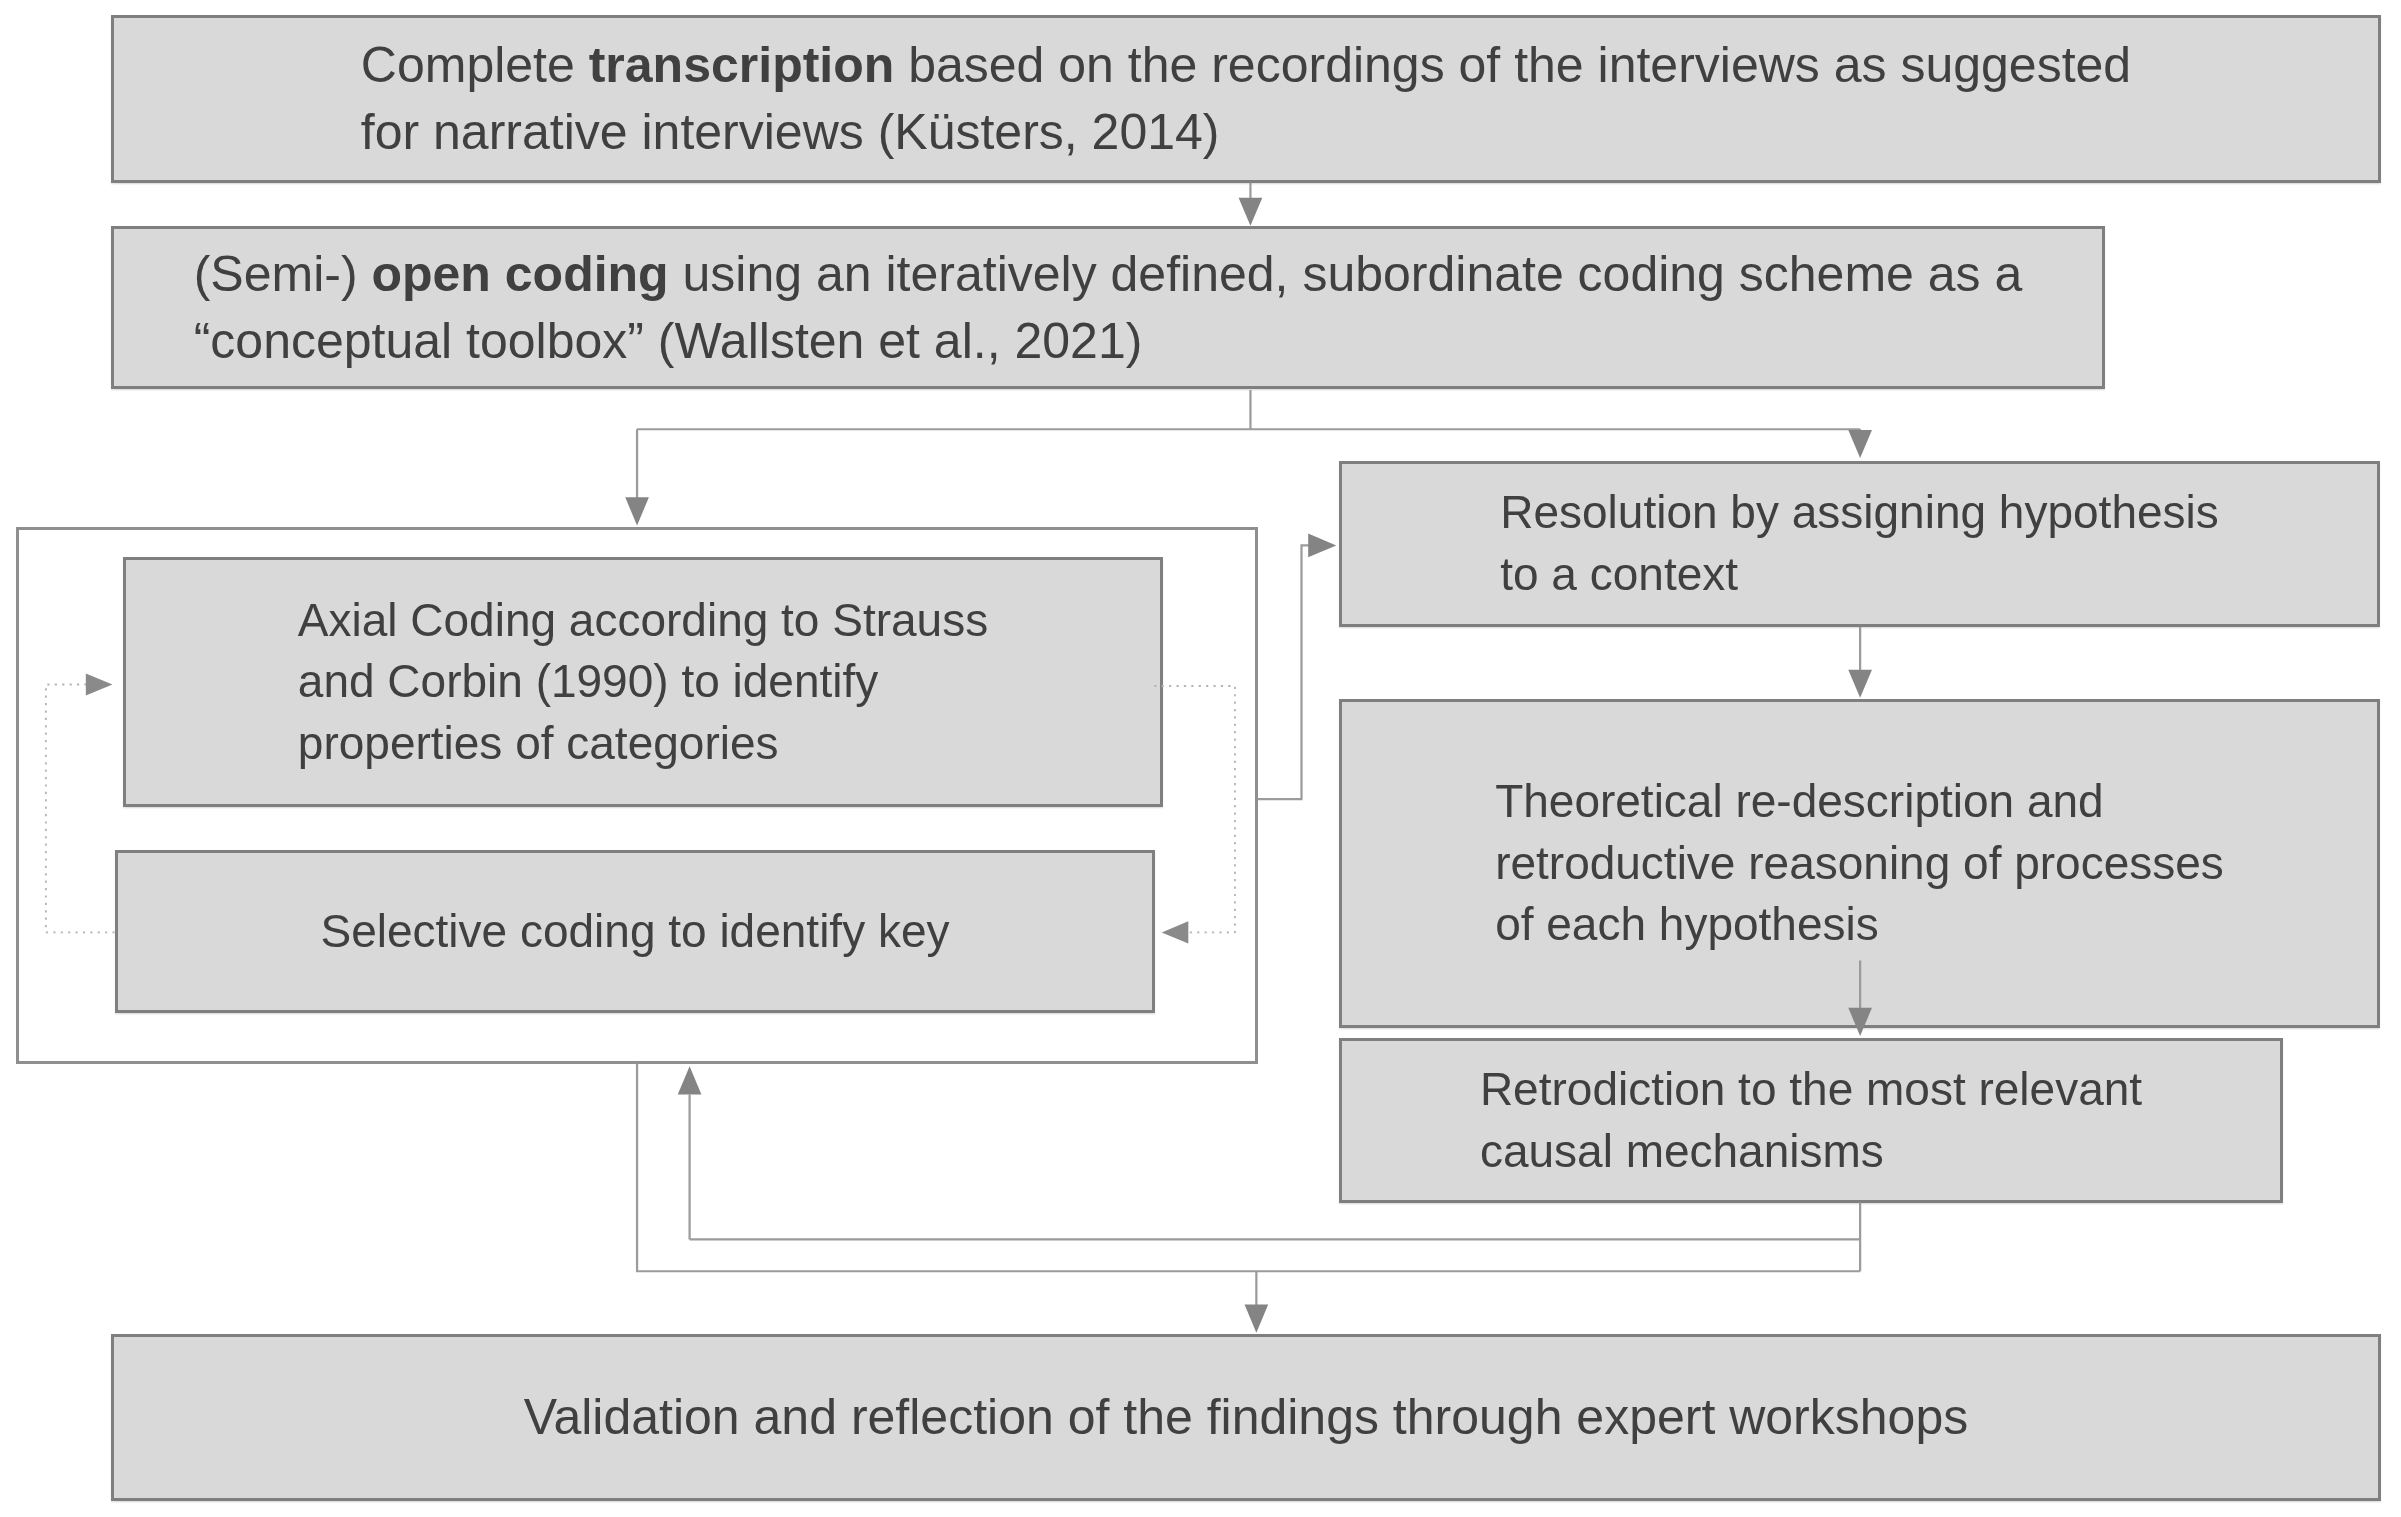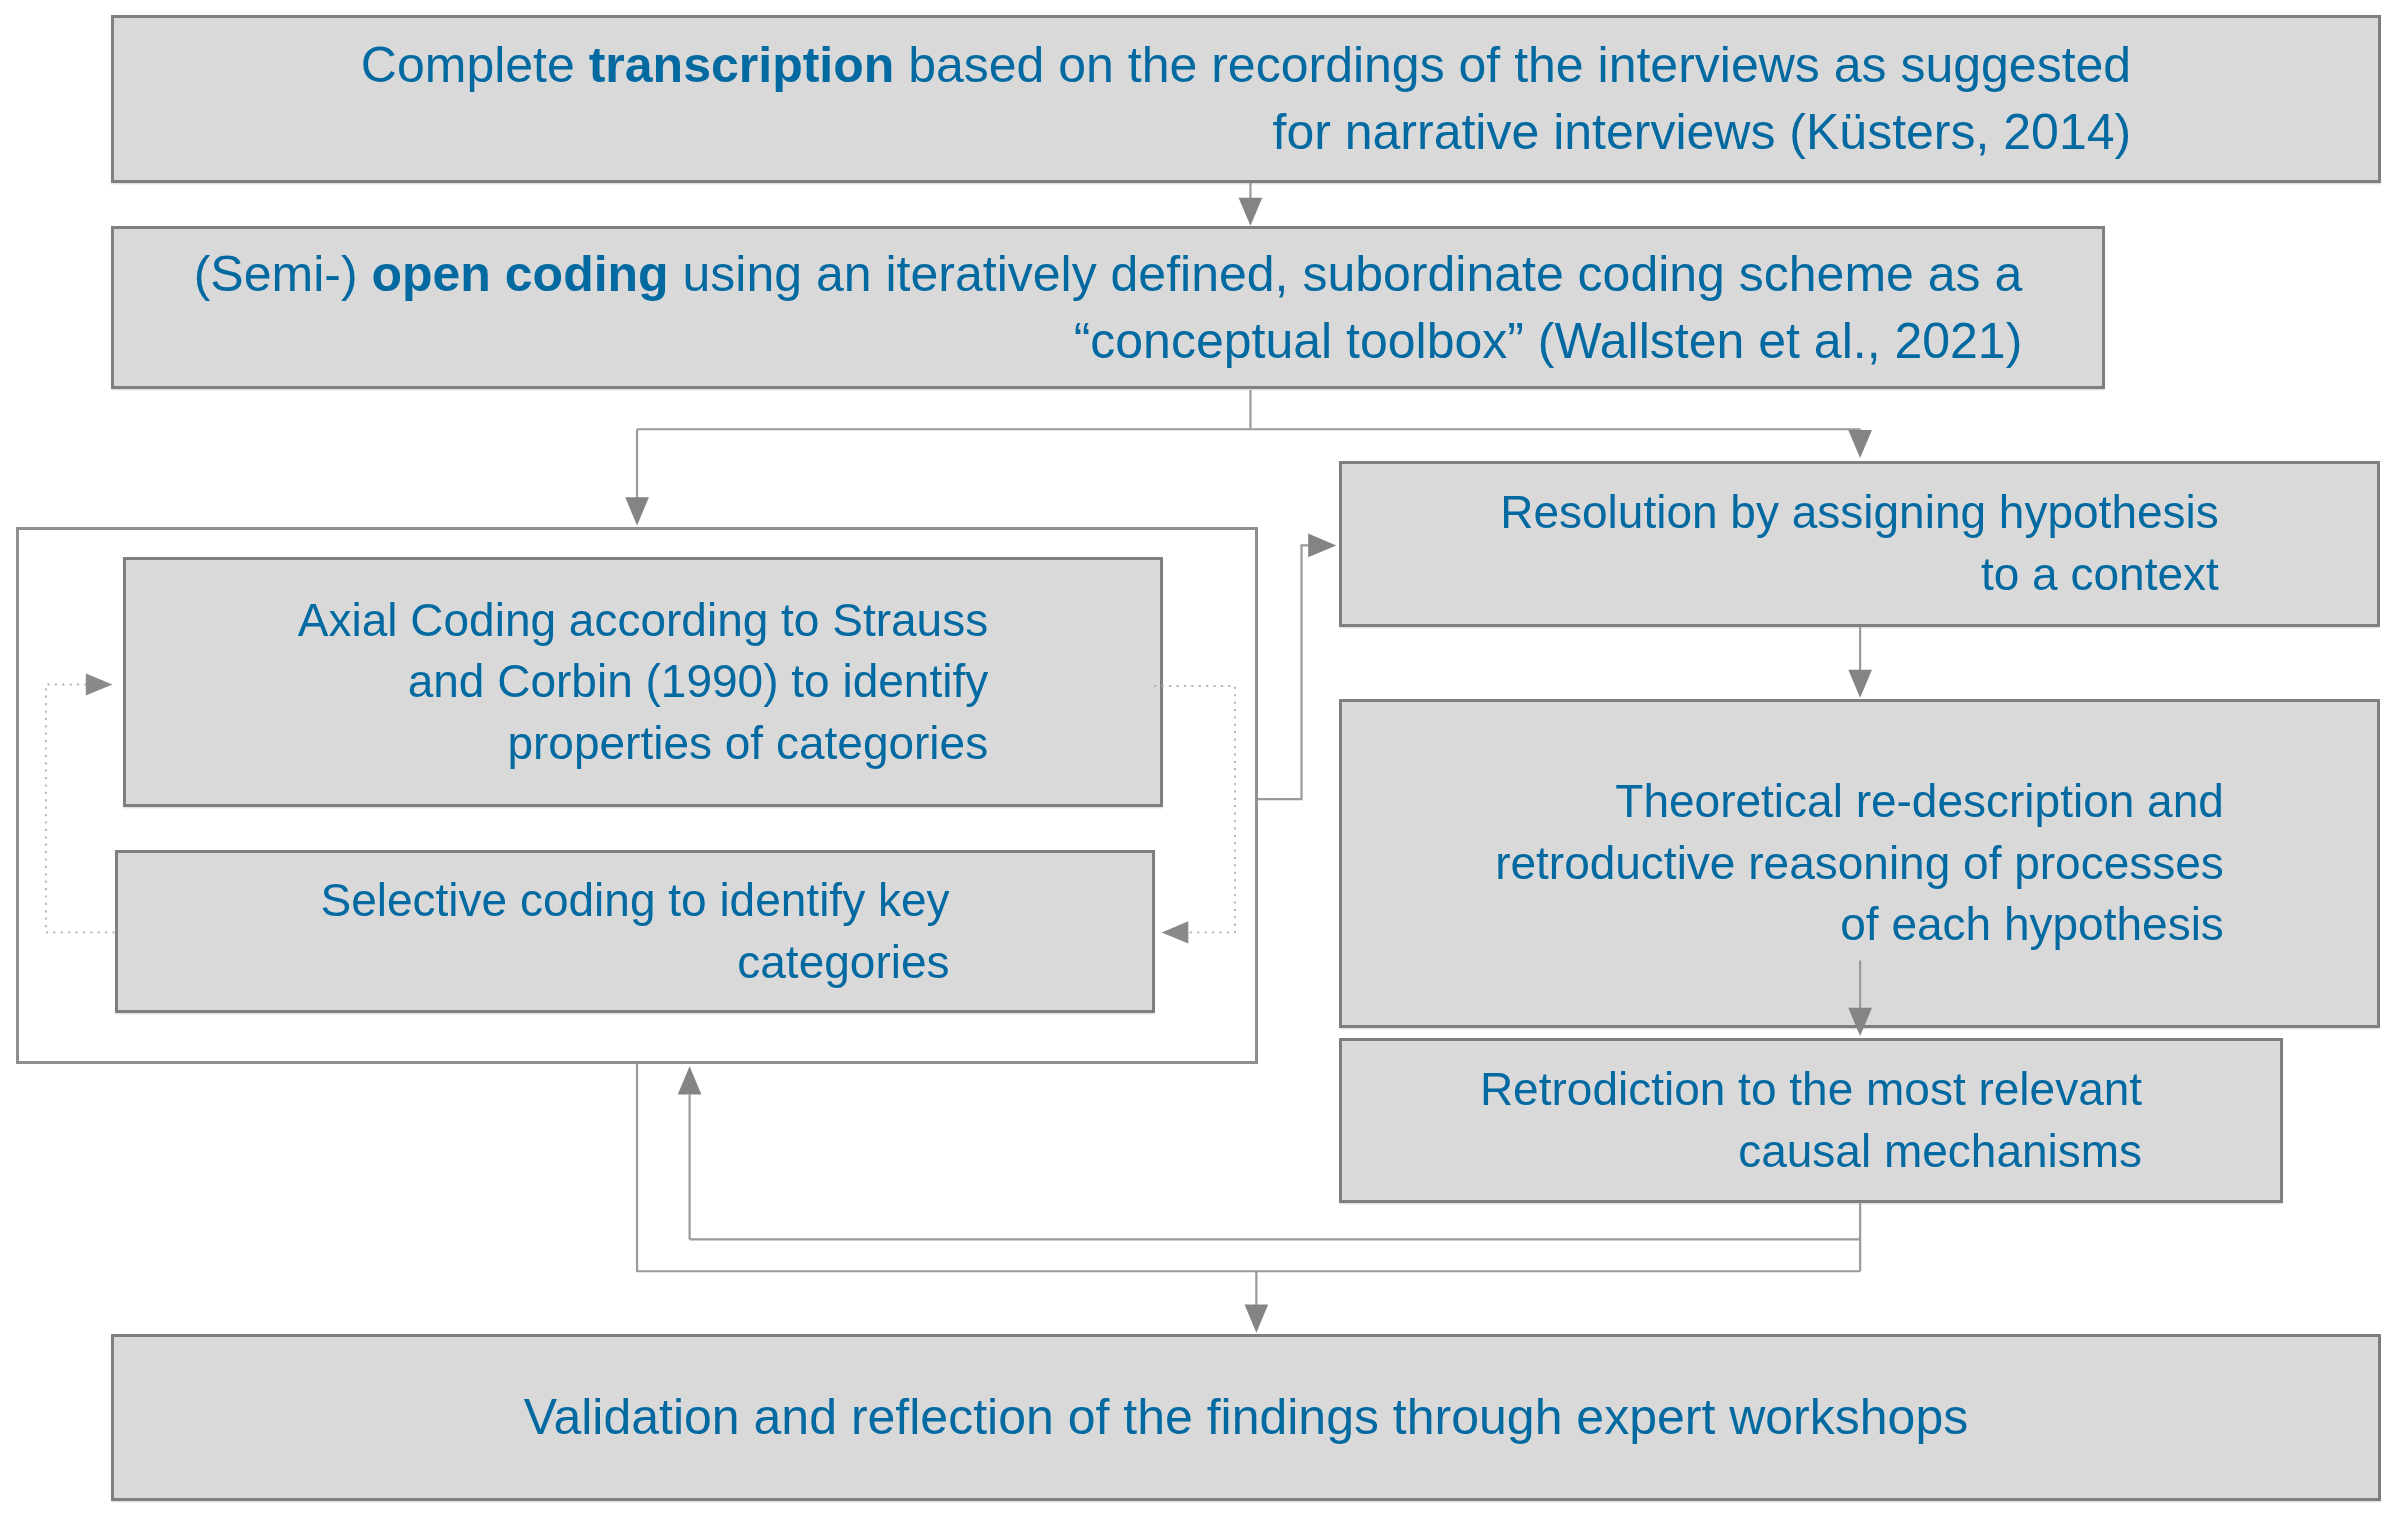--- a/index.html
+++ b/index.html
@@ -14,22 +14,22 @@
   }
   .box {
     position: absolute;
     box-sizing: border-box;
     background: #d9d9d9;
     border: 3.7px solid #7f7f7f;
     display: flex;
     flex-direction: column;
     justify-content: center;
     align-items: center;
-    text-align: right;
-    color: #0369a1;
+    text-align: left;
+    color: #404040;
     box-shadow: 0 2.2px 1.5px rgba(0,0,0,0.12);
   }
   .container-box {
     position: absolute;
     box-sizing: border-box;
     background: #ffffff;
     border: 3px solid #8f8f8f;
   }
   .tline { white-space: nowrap; line-height: 1.34; }
   .tline b { font-weight: bold; }
@@ -82,21 +82,20 @@
     <div>
         <div class="tline"><span>Axial Coding according to Strauss</span></div>
         <div class="tline"><span>and Corbin (1990) to identify</span></div>
         <div class="tline"><span>properties of categories</span></div>
       </div>
   </div>
 
   <div class="box fs-med" id="n-selective">
     <div>
         <div class="tline"><span>Selective coding to identify key</span></div>
-        <div class="tline"><span>categories</span></div>
       </div>
   </div>
 
   <div class="box fs-med" id="n-resolution">
     <div>
         <div class="tline"><span>Resolution by assigning hypothesis</span></div>
         <div class="tline"><span>to a context</span></div>
       </div>
   </div>
 

